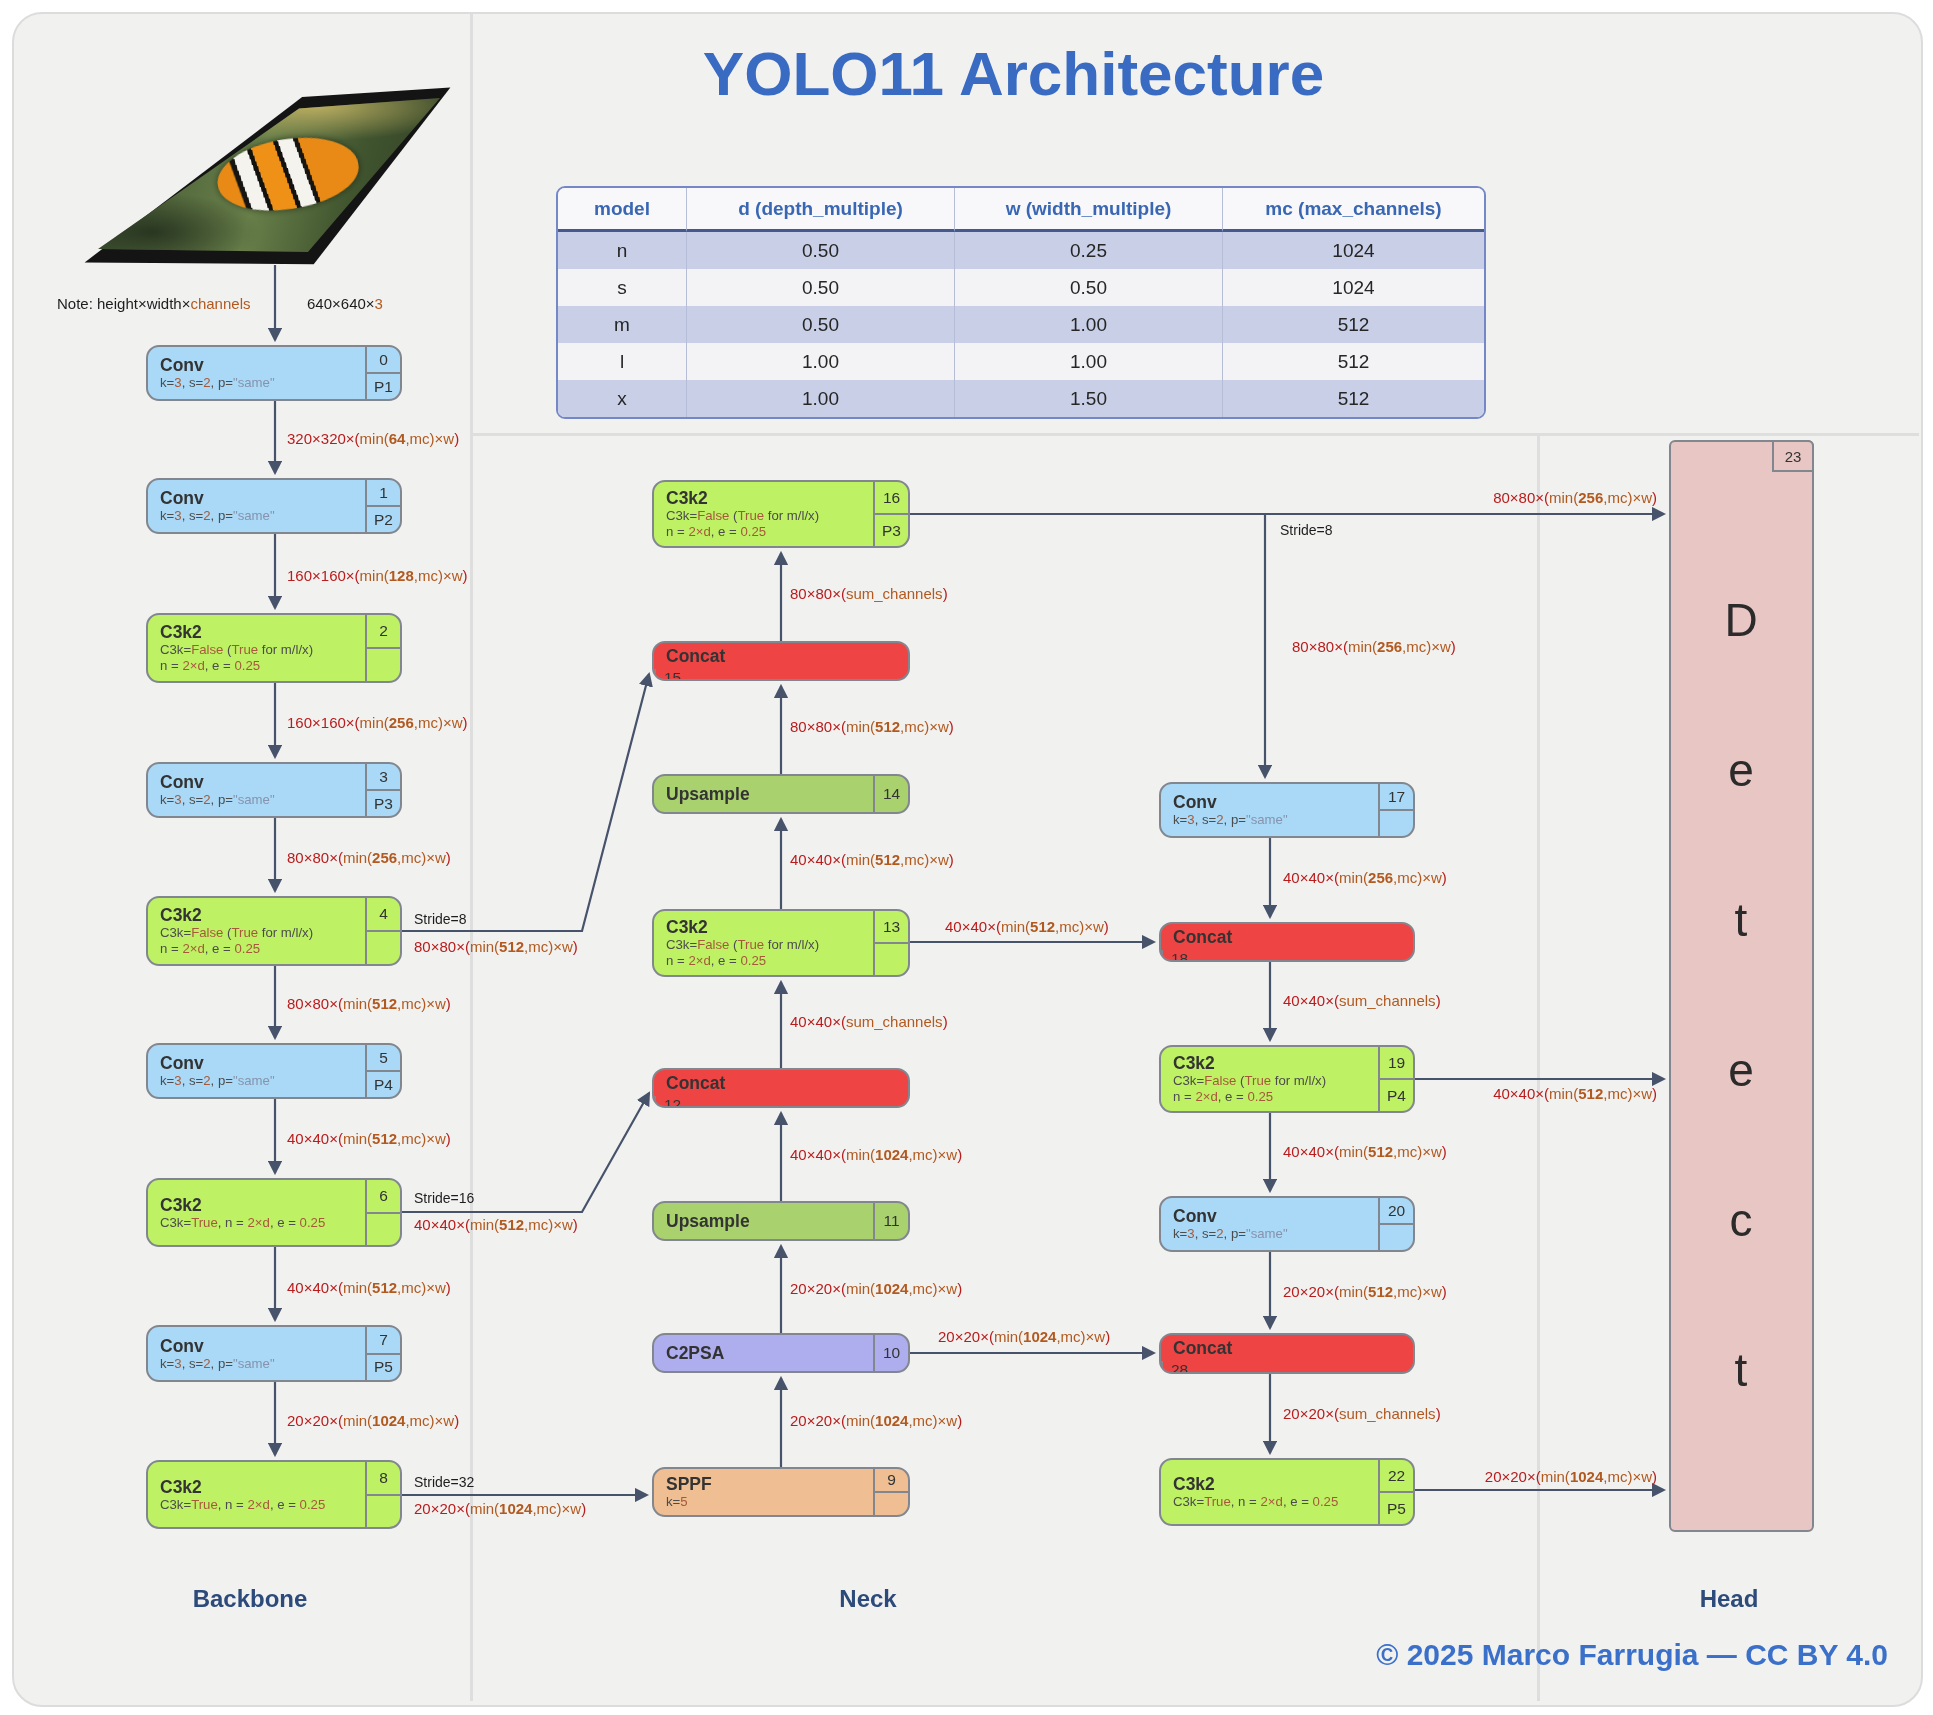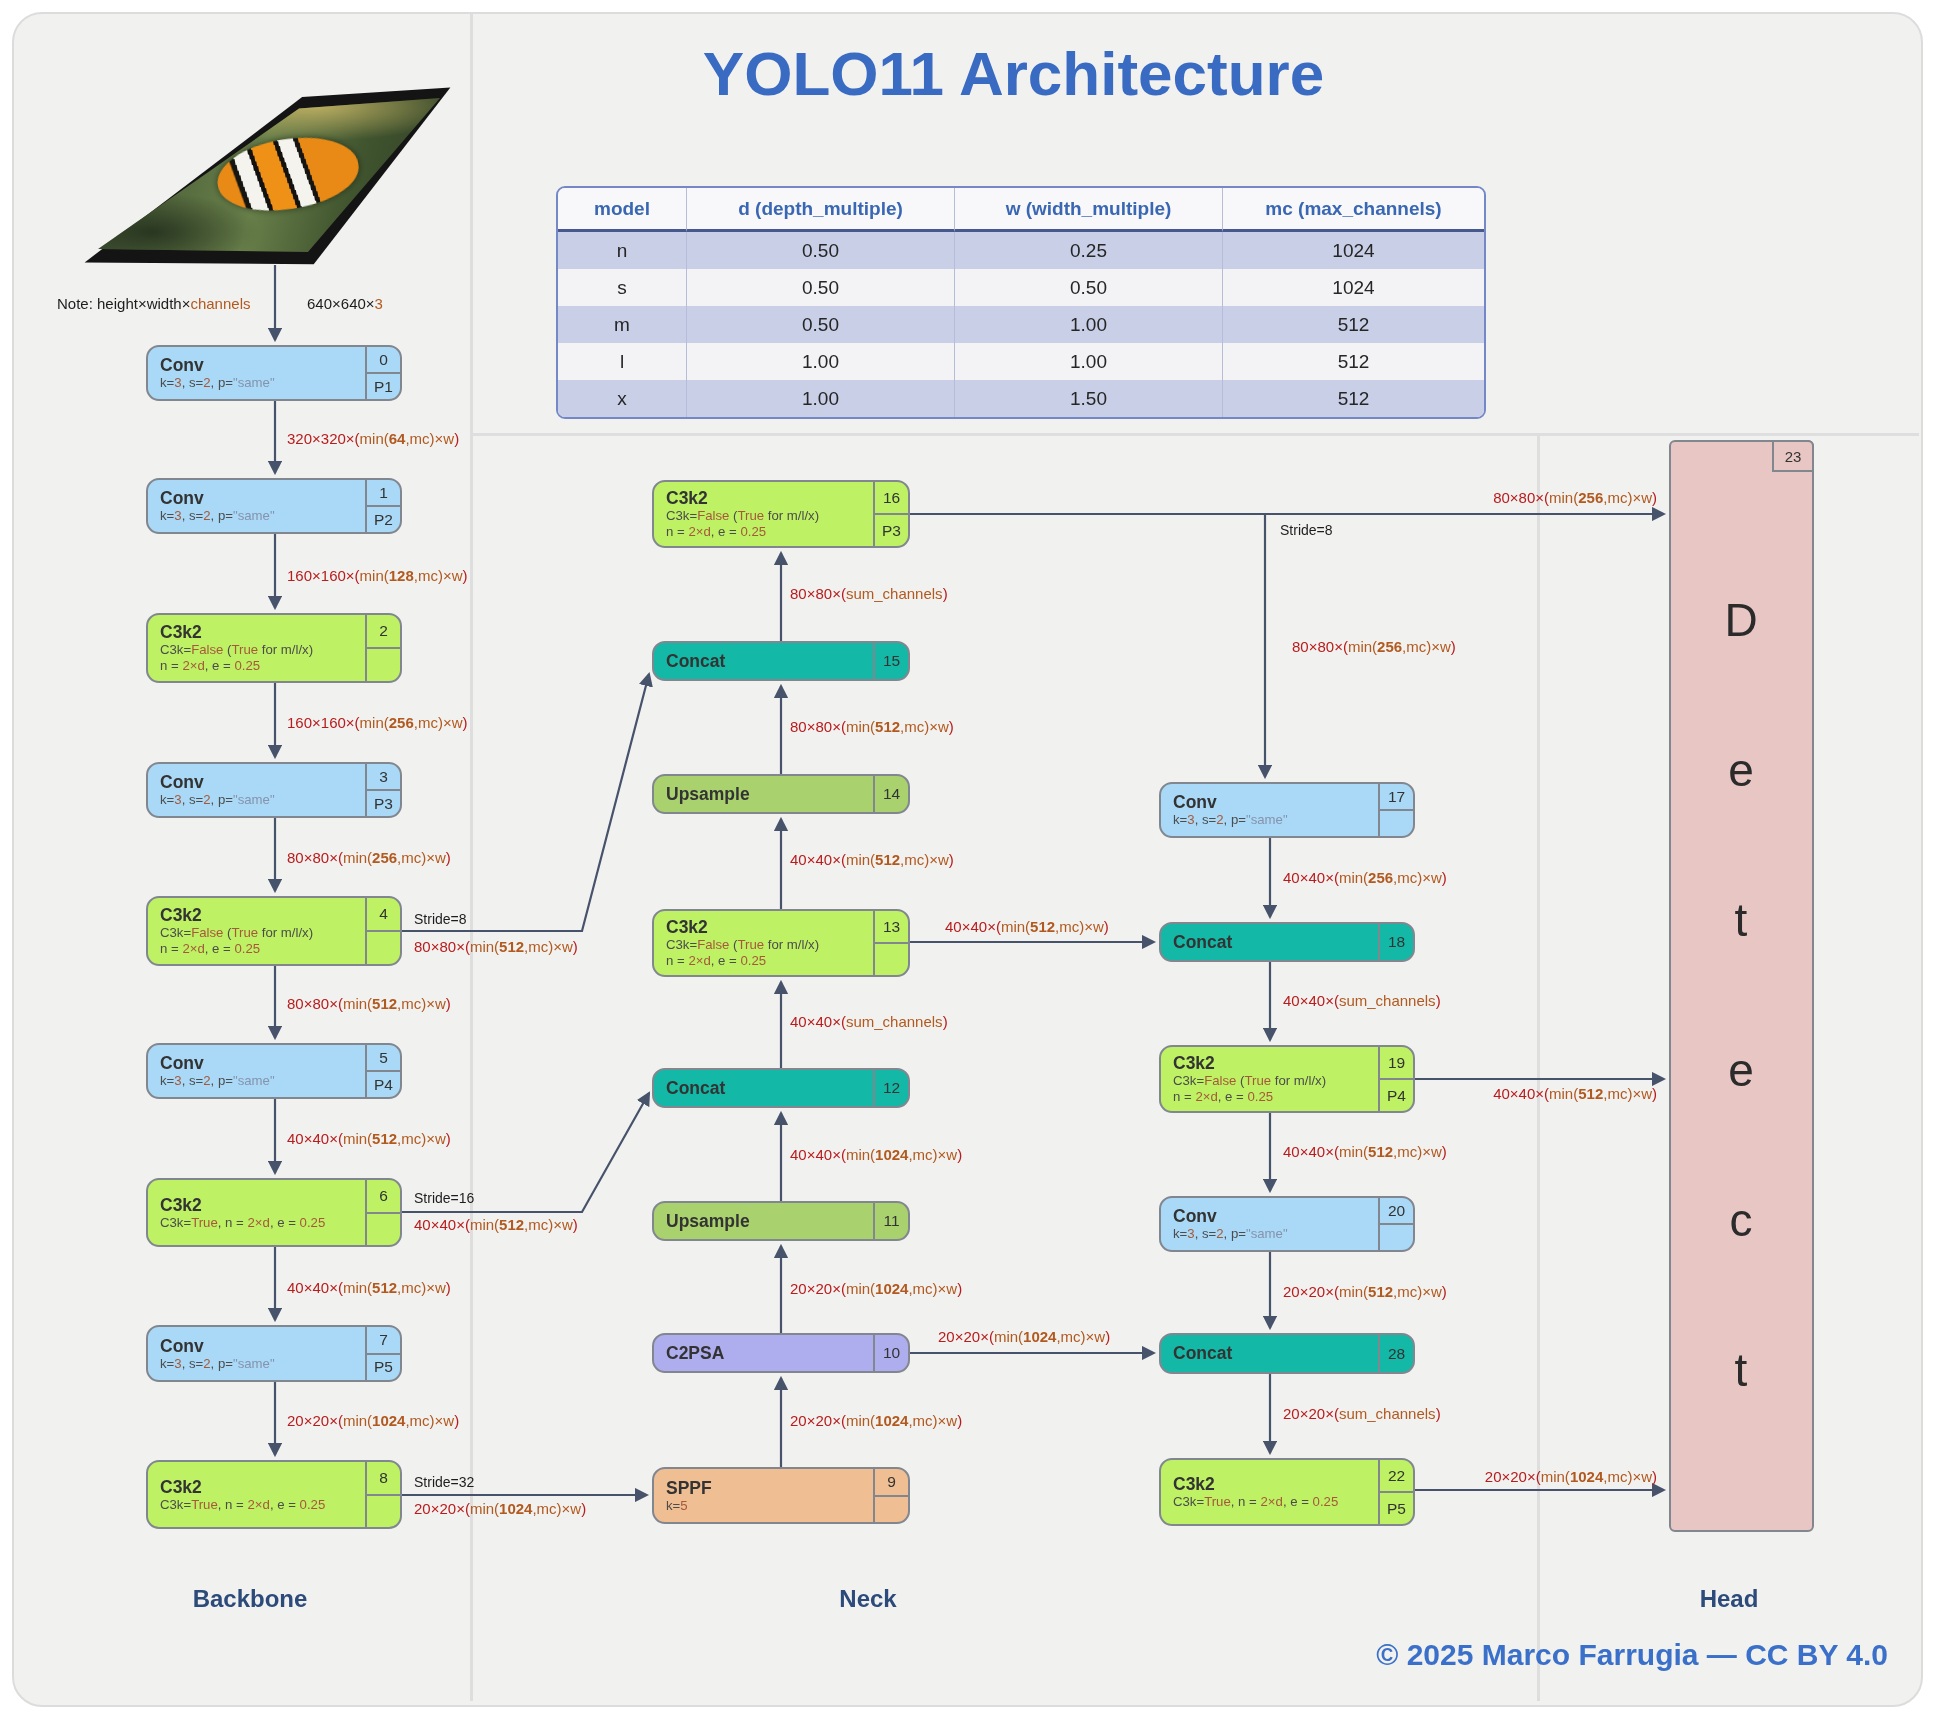--- a/index.html
+++ b/index.html
@@ -5,21 +5,21 @@
   html,body{margin:0;padding:0;background:#ffffff;font-family:"Liberation Sans",sans-serif;}
   #stage{position:relative;width:1933px;height:1715px;background:#ffffff;overflow:hidden;}
   #panel{position:absolute;left:12px;top:12px;width:1907px;height:1691px;background:#f1f1f0;
          border:2px solid #dcdcdc;border-radius:30px;}
   .divider{position:absolute;background:#dedede;}
   #connectors{position:absolute;left:0;top:0;z-index:2;}
   
   .node{position:absolute;z-index:3;display:flex;box-sizing:border-box;border:2px solid #82878f;border-radius:13px;overflow:hidden;}
   .k-conv{background:#a9d9f7;}
   .k-c3k2{background:#bef264;}
-  .k-concat{background:#14b8a6;}
+  .k-concat{background:#ef4444;flex-direction:column;}
   .k-upsample{background:#a9d16e;}
   .k-c2psa{background:#aeadee;}
   .k-sppf{background:#efbe93;}
   .nbody{flex:1;display:flex;flex-direction:column;justify-content:center;padding:3px 12px;min-width:0;}
   .ntitle{font-weight:bold;font-size:17.5px;color:#333333;line-height:1.15;}
   .nsub{font-size:13.2px;line-height:1.18;white-space:nowrap;}
   .nbadge{width:33px;border-left:2px solid #82878f;display:flex;flex-direction:column;}
   .bcell{flex:1;display:flex;align-items:center;justify-content:center;font-size:15.5px;color:#333;}
   .bcell.bsplit{border-top:2px solid #82878f;}
   
@@ -314,21 +314,21 @@
         </div>
       </div>
       <div class="node k-c2psa" style="left: 652px; top: 1333px; width: 258px; height: 40px;">
         <div class="nbody">
           <div class="ntitle">C2PSA</div>
         </div>
         <div class="nbadge">
           <div class="bcell">10</div>
         </div>
       </div>
-      <div class="node k-sppf" style="left: 652px; top: 1467px; width: 258px; height: 57px;">
+      <div class="node k-sppf" style="left: 652px; top: 1467px; width: 258px; height: 50px;">
         <div class="nbody">
           <div class="ntitle">SPPF</div>
           <div class="nsub"><span class="sg-m">k=</span><span class="sg-v">5</span></div>
         </div>
         <div class="nbadge">
           <div class="bcell">9</div>
           <div class="bcell bsplit"></div>
         </div>
       </div>
       <div class="node k-conv" style="left: 1159px; top: 782px; width: 256px; height: 56px;">

